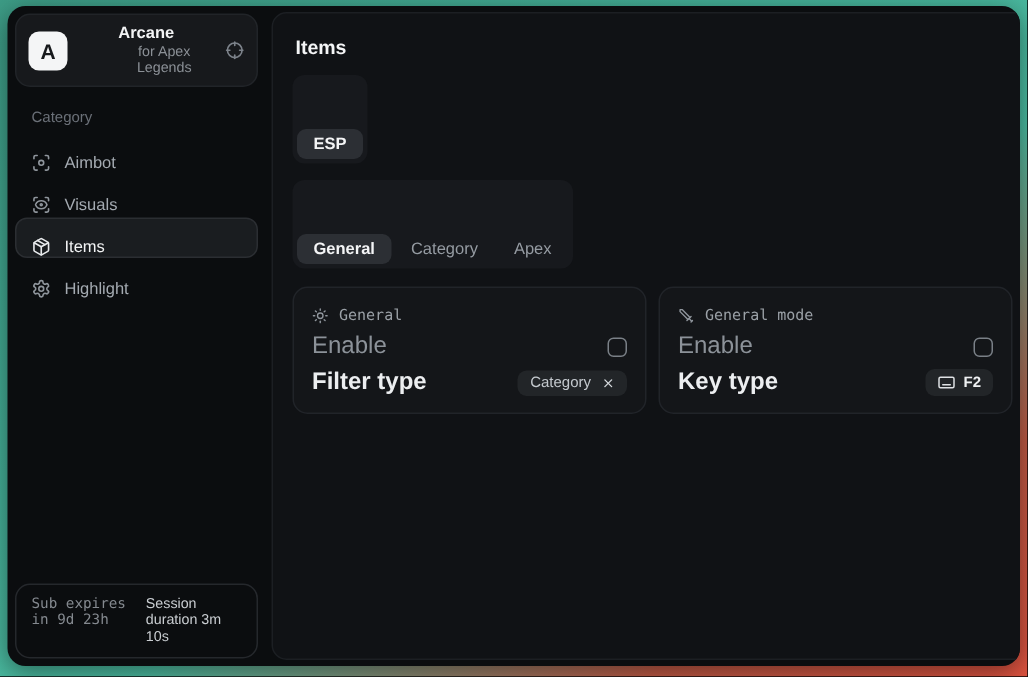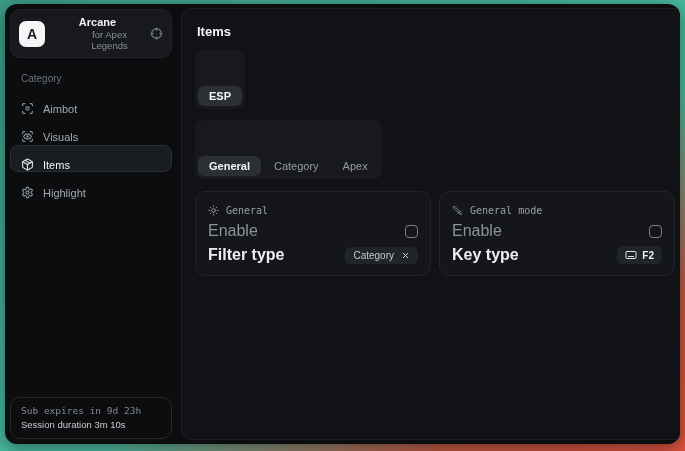--- a/index.html
+++ b/index.html
@@ -39,21 +39,21 @@
     display:flex; align-items:flex-end; gap:9px; height:27px; padding:0 10px;
     border:1px solid transparent; border-radius:8px;
     color:#a4aab1; font-size:11px; cursor:pointer;
   }
   .nav-item .icon { display:flex; color:#8f959c; }
   .nav-item.selected { background:#1a1d20; border-color:#2b2e32; color:#f2f3f4; }
   .nav-item.selected .icon { color:#e8eaec; }
 
   .sidebar-footer {
     margin-top:auto; border:1px solid #25282c; border-radius:10px;
-    padding:7px 10px 8px; display:flex; flex-direction:column; gap:3px;
+    padding:7px 10px 8px; display:flex; flex-direction:row; gap:3px;
   }
   .footer-line1 { font-family:"DejaVu Sans Mono",monospace; font-size:9.5px; color:#84898f; }
   .footer-line2 { font-size:9.5px; color:#c9cdd1; }
 
   
   .main {
     flex:1; margin:4px; background:#101215; border:1px solid #1c1f23;
     border-radius:10px; padding:13px 13px; display:flex; flex-direction:column;
   }
   .page-title { color:#f4f5f6; font-size:13px; font-weight:700; margin:2px 0 0 2px; }

